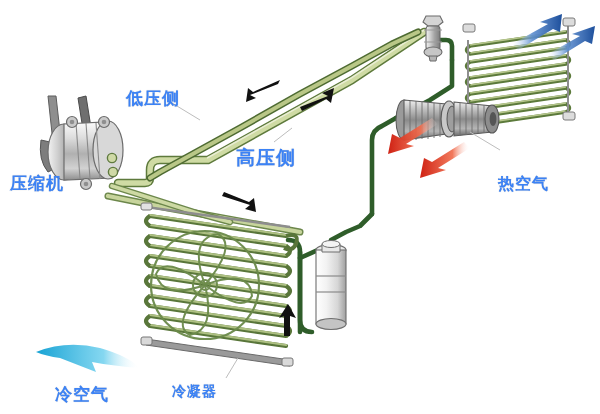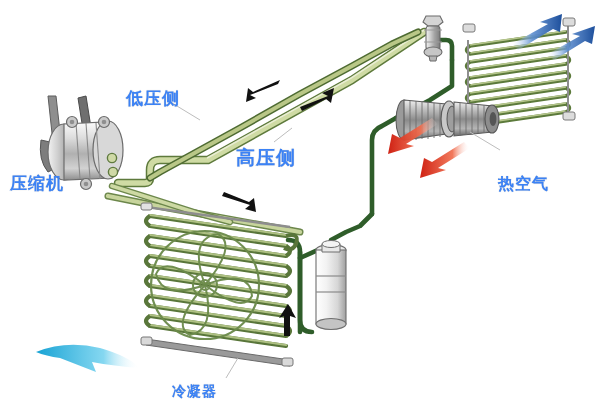--- a/index.html
+++ b/index.html
@@ -353,16 +353,17 @@
     <path d="M172,103 L200,120"></path>
     <path d="M274,142 L292,128"></path>
     <path d="M226,378 L238,358"></path>
     <path d="M500,150 L470,132"></path>
   </g>
 </svg>
 
 <div class="lbl lbl-lp">低压侧</div>
 <div class="lbl lbl-hp">高压侧</div>
 <div class="lbl lbl-comp">压缩机</div>
+<div class="lbl lbl-cold">冷空气</div>
 <div class="lbl lbl-cond">冷凝器</div>
 <div class="lbl lbl-hot">热空气</div>
 
 </div>
 
 </body></html>

